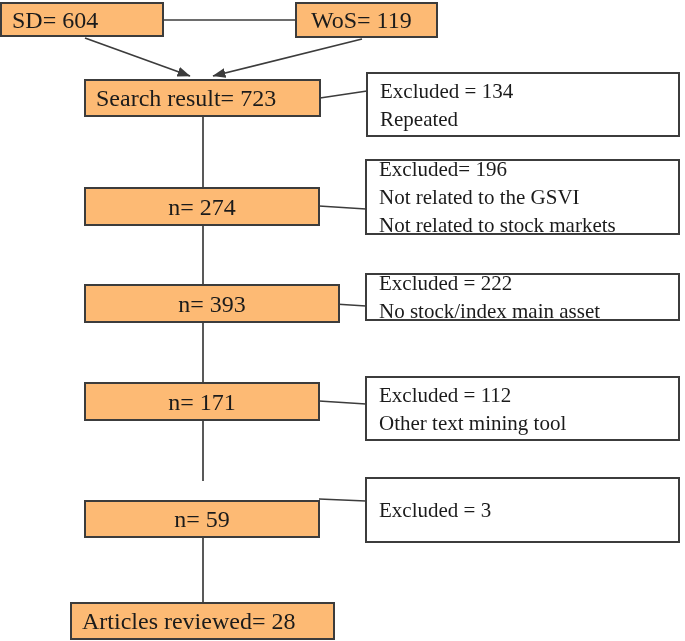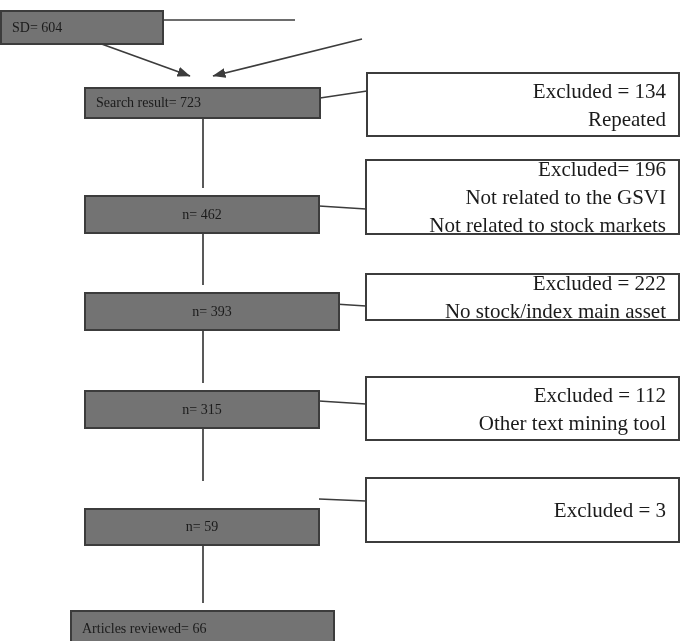--- a/index.html
+++ b/index.html
@@ -23,51 +23,49 @@
     z-index: 1;
   }
   .wire {
     stroke: #3c3c3c;
     stroke-width: 1.7;
     fill: none;
   }
   .box {
     position: absolute;
     box-sizing: border-box;
-    background: #737373;
+    background: #fdba74;
     border: 2px solid #3c3c3c;
-    font-size: 14px;
+    font-size: 24px;
     line-height: 24px;
     display: flex;
     align-items: center;
     z-index: 2;
     white-space: nowrap;
-    margin-top: 8px;
   }
   .box.pad      { padding-left: 10px; }
   .box.pad-wos  { padding-left: 14px; }
   .box.centered { justify-content: center; }
   .exc {
     position: absolute;
     box-sizing: border-box;
     background: #ffffff;
     border: 2px solid #3c3c3c;
     font-size: 21px;
     line-height: 28px;
     padding: 1px 12px;
     display: flex;
     flex-direction: column;
     justify-content: center;
     z-index: 2;
     white-space: nowrap;
-    text-align: right;
   }
   #box-sd       { left: 0px;   top: 2px;   width: 164px; height: 35px; }
   #box-wos      { left: 295px; top: 2px;   width: 143px; height: 36px; }
-  #box-search   { left: 84px;  top: 79px;  width: 237px; height: 32px; }
+  #box-search   { left: 84px;  top: 79px;  width: 237px; height: 38px; }
   #box-n589     { left: 84px;  top: 187px; width: 236px; height: 39px; }
   #box-n393     { left: 84px;  top: 284px; width: 256px; height: 39px; }
   #box-n171     { left: 84px;  top: 382px; width: 236px; height: 39px; }
   #box-n59      { left: 84px;  top: 500px; width: 236px; height: 38px; }
   #box-articles { left: 70px;  top: 602px; width: 265px; height: 38px; }
   #exc-0 { left: 366px; top: 72px;  width: 314px; height: 65px; }
   #exc-1 { left: 365px; top: 159px; width: 315px; height: 76px; }
   #exc-2 { left: 365px; top: 273px; width: 315px; height: 48px; }
   #exc-3 { left: 365px; top: 376px; width: 315px; height: 65px; }
   #exc-4 { left: 365px; top: 477px; width: 315px; height: 66px; }
@@ -98,43 +96,46 @@
     <line class="wire" x1="319" y1="206" x2="366" y2="209"></line>
     <line class="wire" x1="319" y1="303" x2="366" y2="306"></line>
     <line class="wire" x1="319" y1="401" x2="366" y2="404"></line>
     <line class="wire" x1="319" y1="499" x2="366" y2="501"></line>
   </svg>
 
   <div id="box-sd" class="box pad">
     <span>SD= 604</span>
   </div>
 
+  <div id="box-wos" class="box pad-wos">
+    <span>WoS= 119</span>
+  </div>
 
   <div id="box-search" class="box pad">
     <span>Search result= 723</span>
   </div>
 
   <div id="box-n589" class="box centered">
-    <span>n= 462</span>
+    <span>n= 274</span>
   </div>
 
   <div id="box-n393" class="box centered">
     <span>n= 393</span>
   </div>
 
   <div id="box-n171" class="box centered">
-    <span>n= 315</span>
+    <span>n= 171</span>
   </div>
 
   <div id="box-n59" class="box centered">
     <span>n= 59</span>
   </div>
 
   <div id="box-articles" class="box pad">
-    <span>Articles reviewed= 66</span>
+    <span>Articles reviewed= 28</span>
   </div>
 
   <div id="exc-0" class="exc">
     <div>Excluded = 134</div>
     <div>Repeated</div>
   </div>
 
   <div id="exc-1" class="exc">
     <div>Excluded= 196</div>
     <div>Not related to the GSVI</div>

